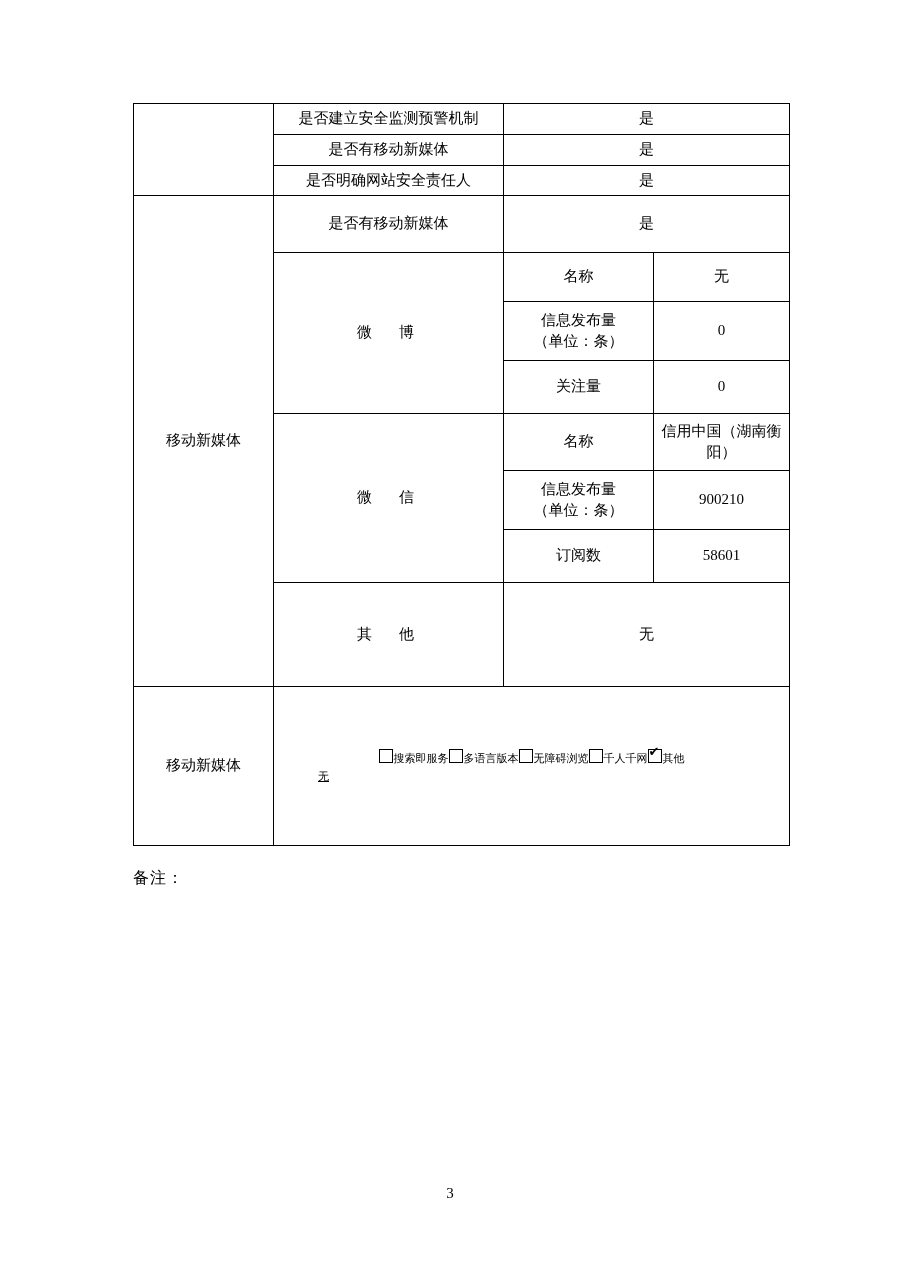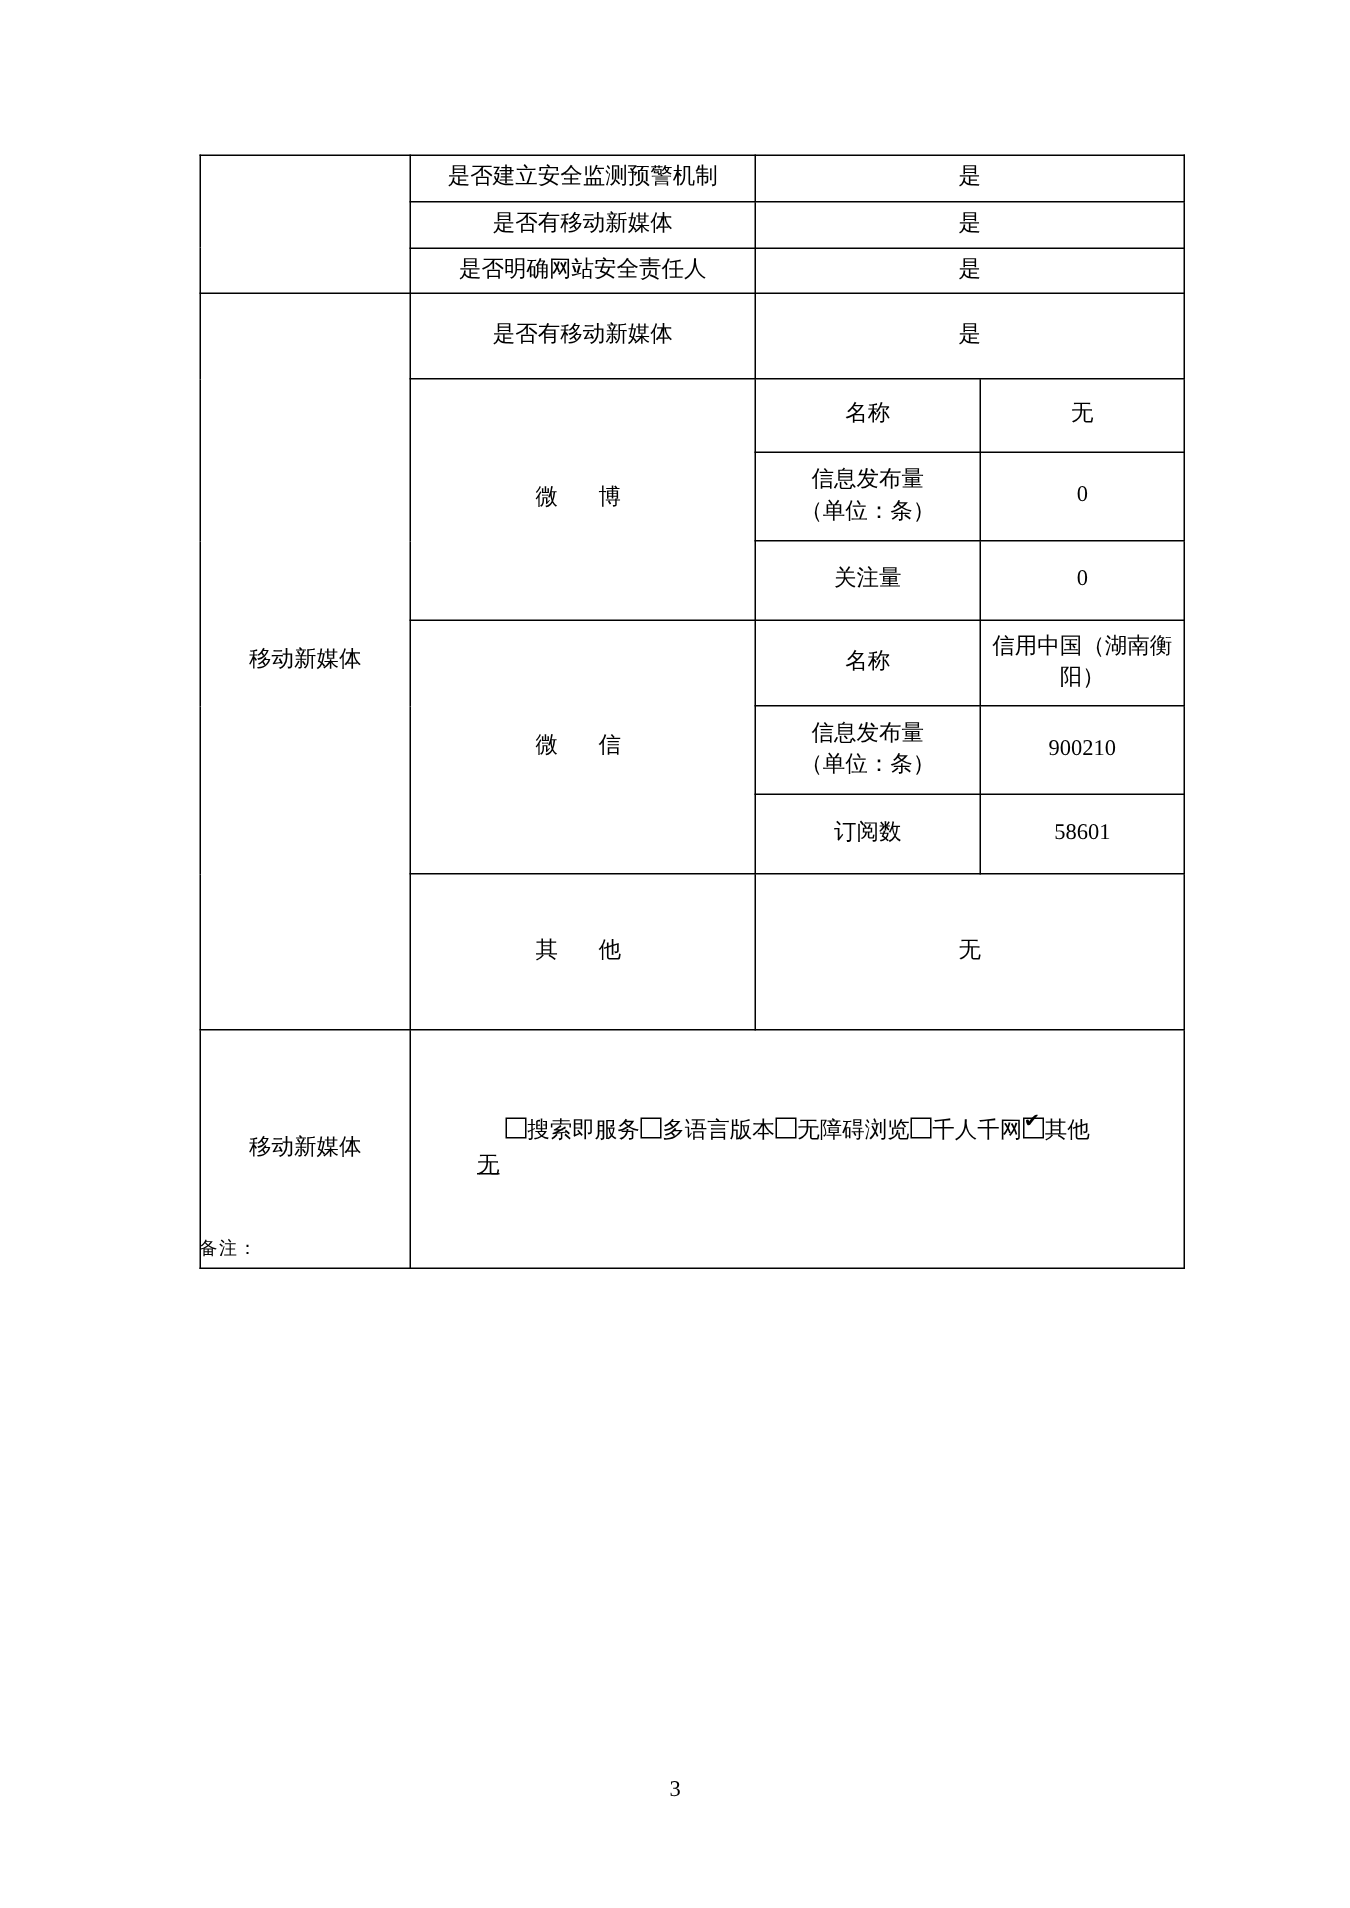--- a/index.html
+++ b/index.html
@@ -48,21 +48,21 @@
     letter-spacing: 6px;
     padding-left: 6px;
   }
   .innovate-cell {
     text-align: left;
     vertical-align: top;
     padding: 30px 14px 14px 14px;
     line-height: 1.9;
   }
   .chk-line {
-    font-size: 15px;
+    font-size: 11px;
     text-align: center;
   }
   .chk {
     display: inline-block;
     width: 12px;
     height: 12px;
     border: 1.4px solid #000;
     margin-right: 1px;
     position: relative;
     top: 1px;
@@ -84,22 +84,22 @@
   .chk-other-value {
     display: block;
     text-align: left;
     text-decoration: underline;
     margin-top: 2px;
     margin-left: 42px;
   }
   .remark {
     position: absolute;
     left: 133px;
-    top: 824px;
-    font-size: 12px;
+    top: 868px;
+    font-size: 16px;
     letter-spacing: 1px;
   }
   .page-number {
     position: absolute;
     left: 0;
     top: 1185px;
     width: 900px;
     text-align: center;
     font-size: 15px;
   }

